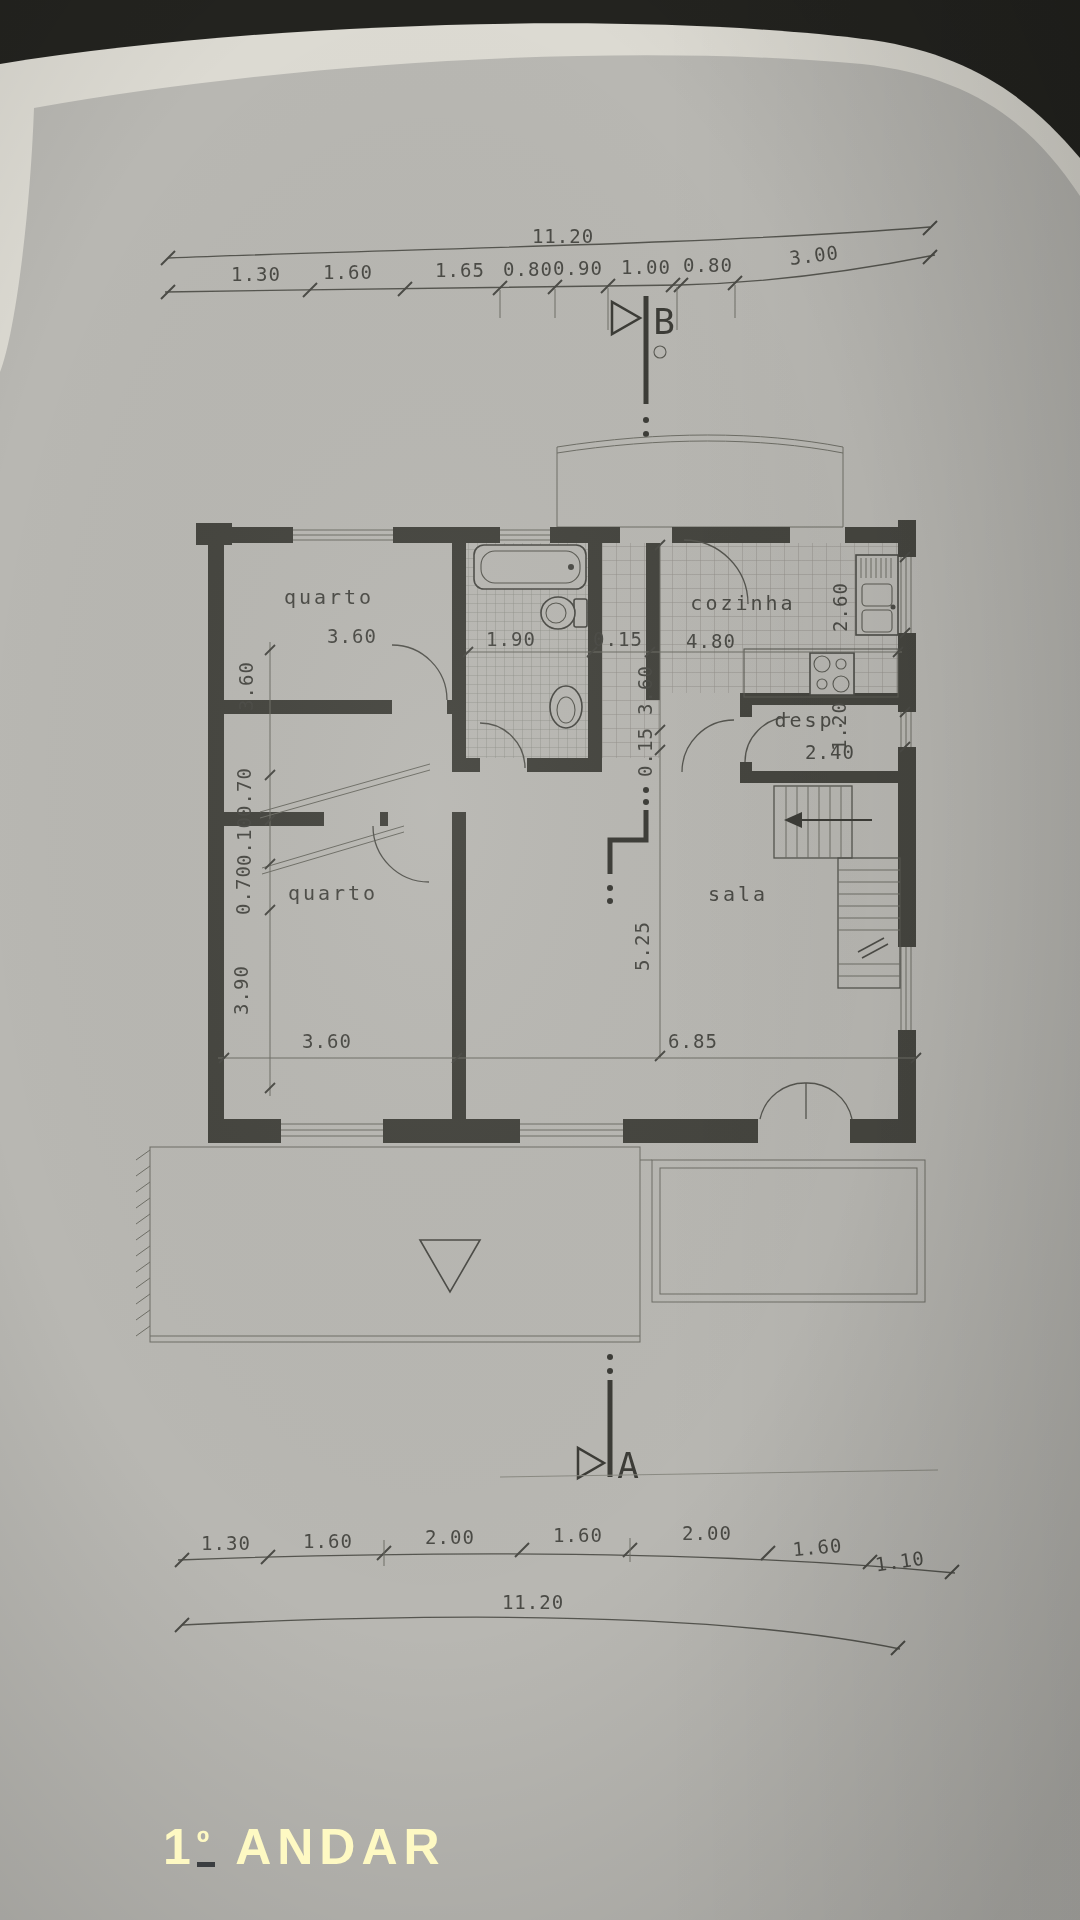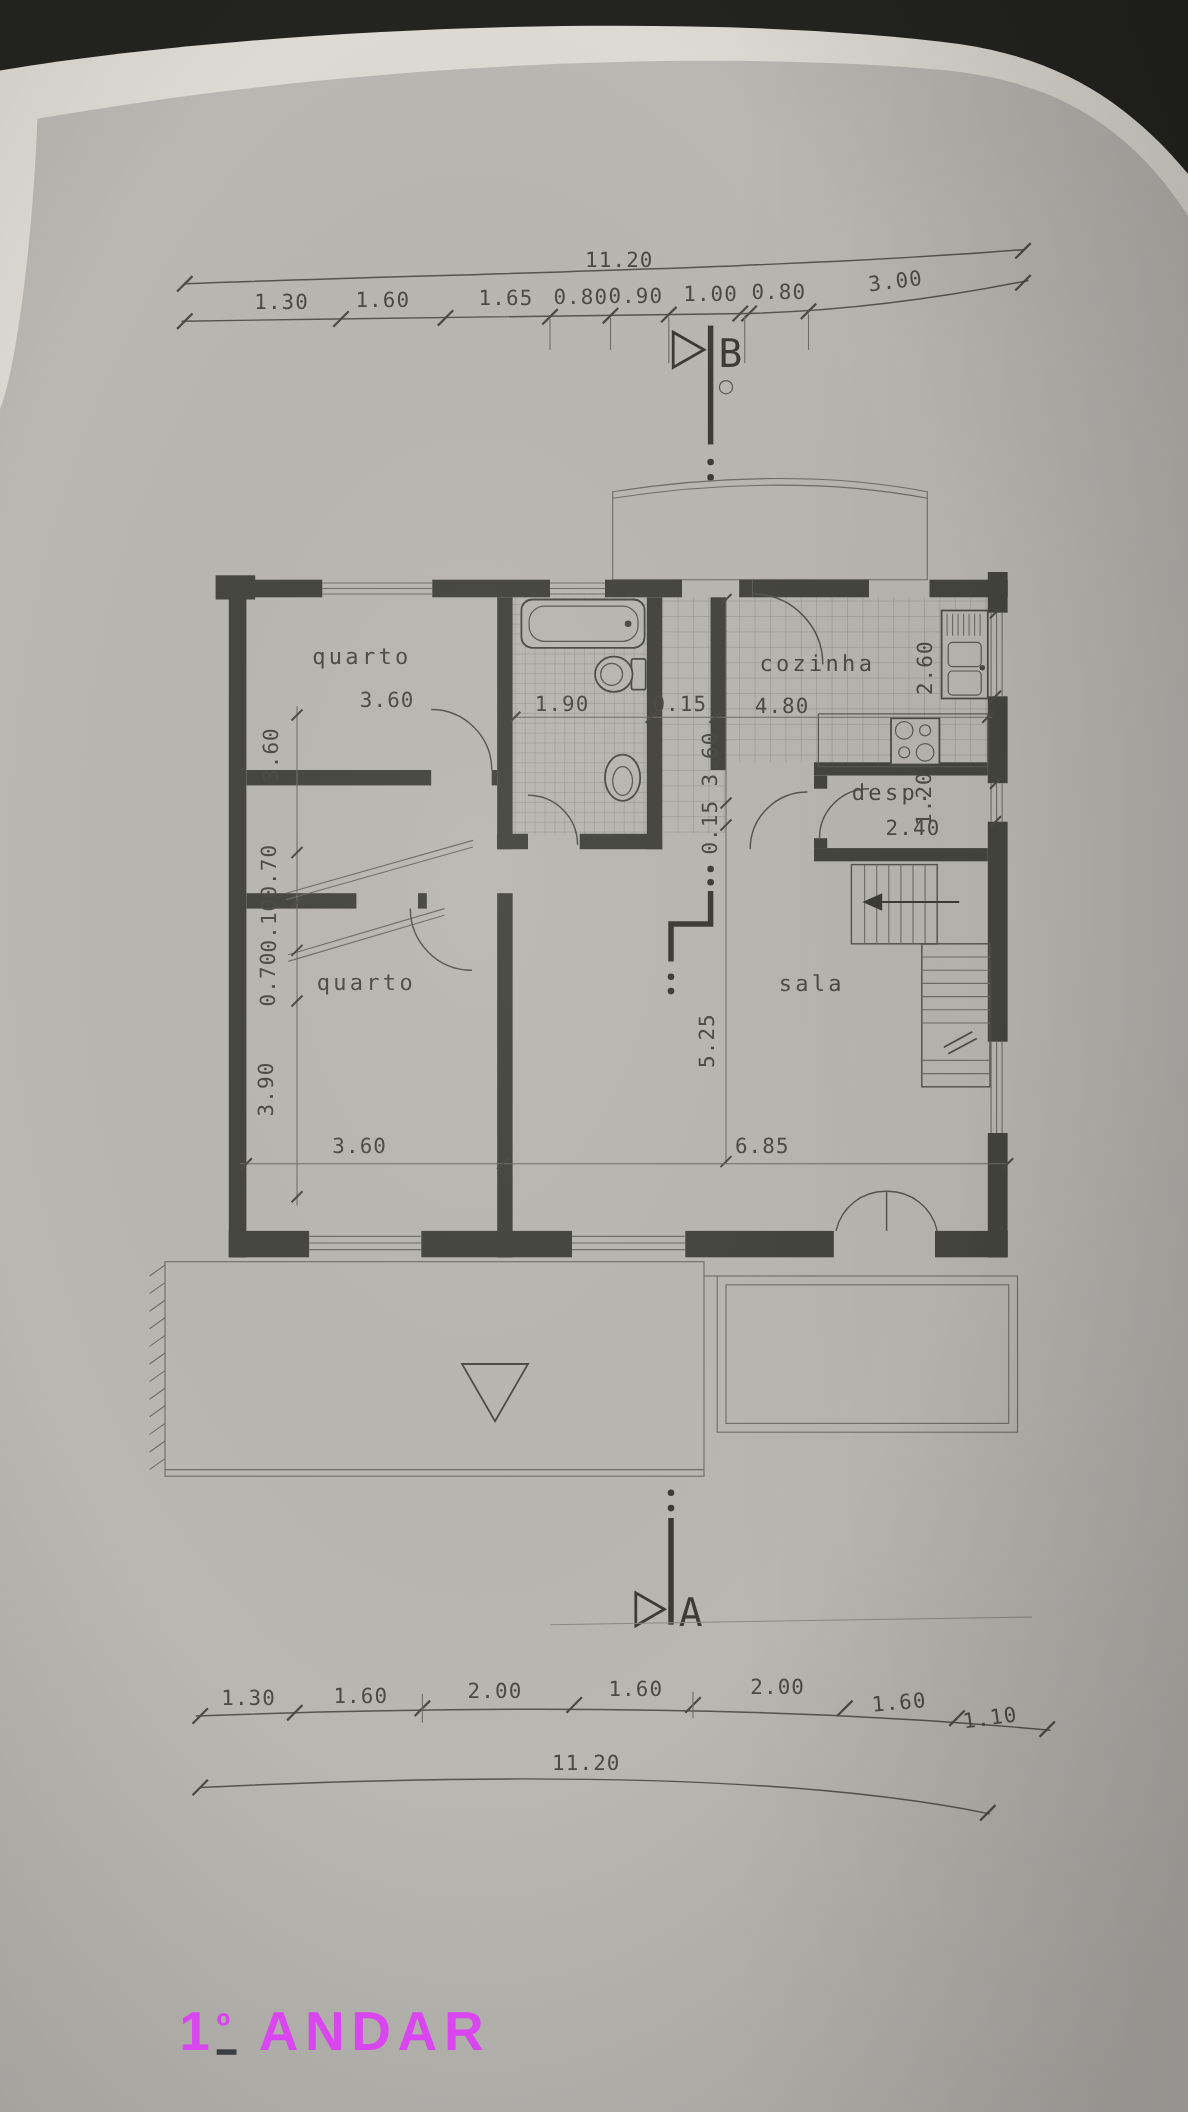--- a/index.html
+++ b/index.html
@@ -9,21 +9,21 @@
   .room{font-family:"DejaVu Sans Mono",monospace;font-size:20px;fill:#4b4b46;letter-spacing:3px;text-anchor:middle;}
   .marker{font-family:"DejaVu Sans Mono",monospace;font-size:36px;fill:#3c3c37;text-anchor:middle;}
   .thin{stroke:#55554f;stroke-width:1.3;fill:none;}
   .thin2{stroke:#6e6e66;stroke-width:1;fill:none;}
   .faint{stroke:#8a8a82;stroke-width:1;fill:none;}
   .wall{fill:#45453f;}
   .thick{stroke:#3c3c37;stroke-width:5;fill:none;}
   .fix{fill:#b8b7b2;stroke:#4c4c47;stroke-width:1.6;}
   .fixthin{fill:none;stroke:#5a5a53;stroke-width:1.1;}
   .title{position:absolute;left:163px;top:1818px;font-family:"Liberation Sans",sans-serif;
-         font-weight:bold;font-size:50px;color:#d946ef;letter-spacing:6px;white-space:nowrap;}
+         font-weight:bold;font-size:50px;color:#fef9c3;letter-spacing:6px;white-space:nowrap;}
   .title .ord{border-bottom:5px solid #3b3e41;padding-bottom:1px;font-size:34px;vertical-align:10px;}
 </style>
 </head>
 <body>
 
 <div class="stage">
 <svg width="1080" height="1920" viewBox="0 0 1080 1920">
   <defs>
     <pattern id="gridS" width="9" height="9" patternUnits="userSpaceOnUse">
       <path d="M9,0 H0 V9" fill="none" stroke="#8f8e87" stroke-width="0.8"></path>

